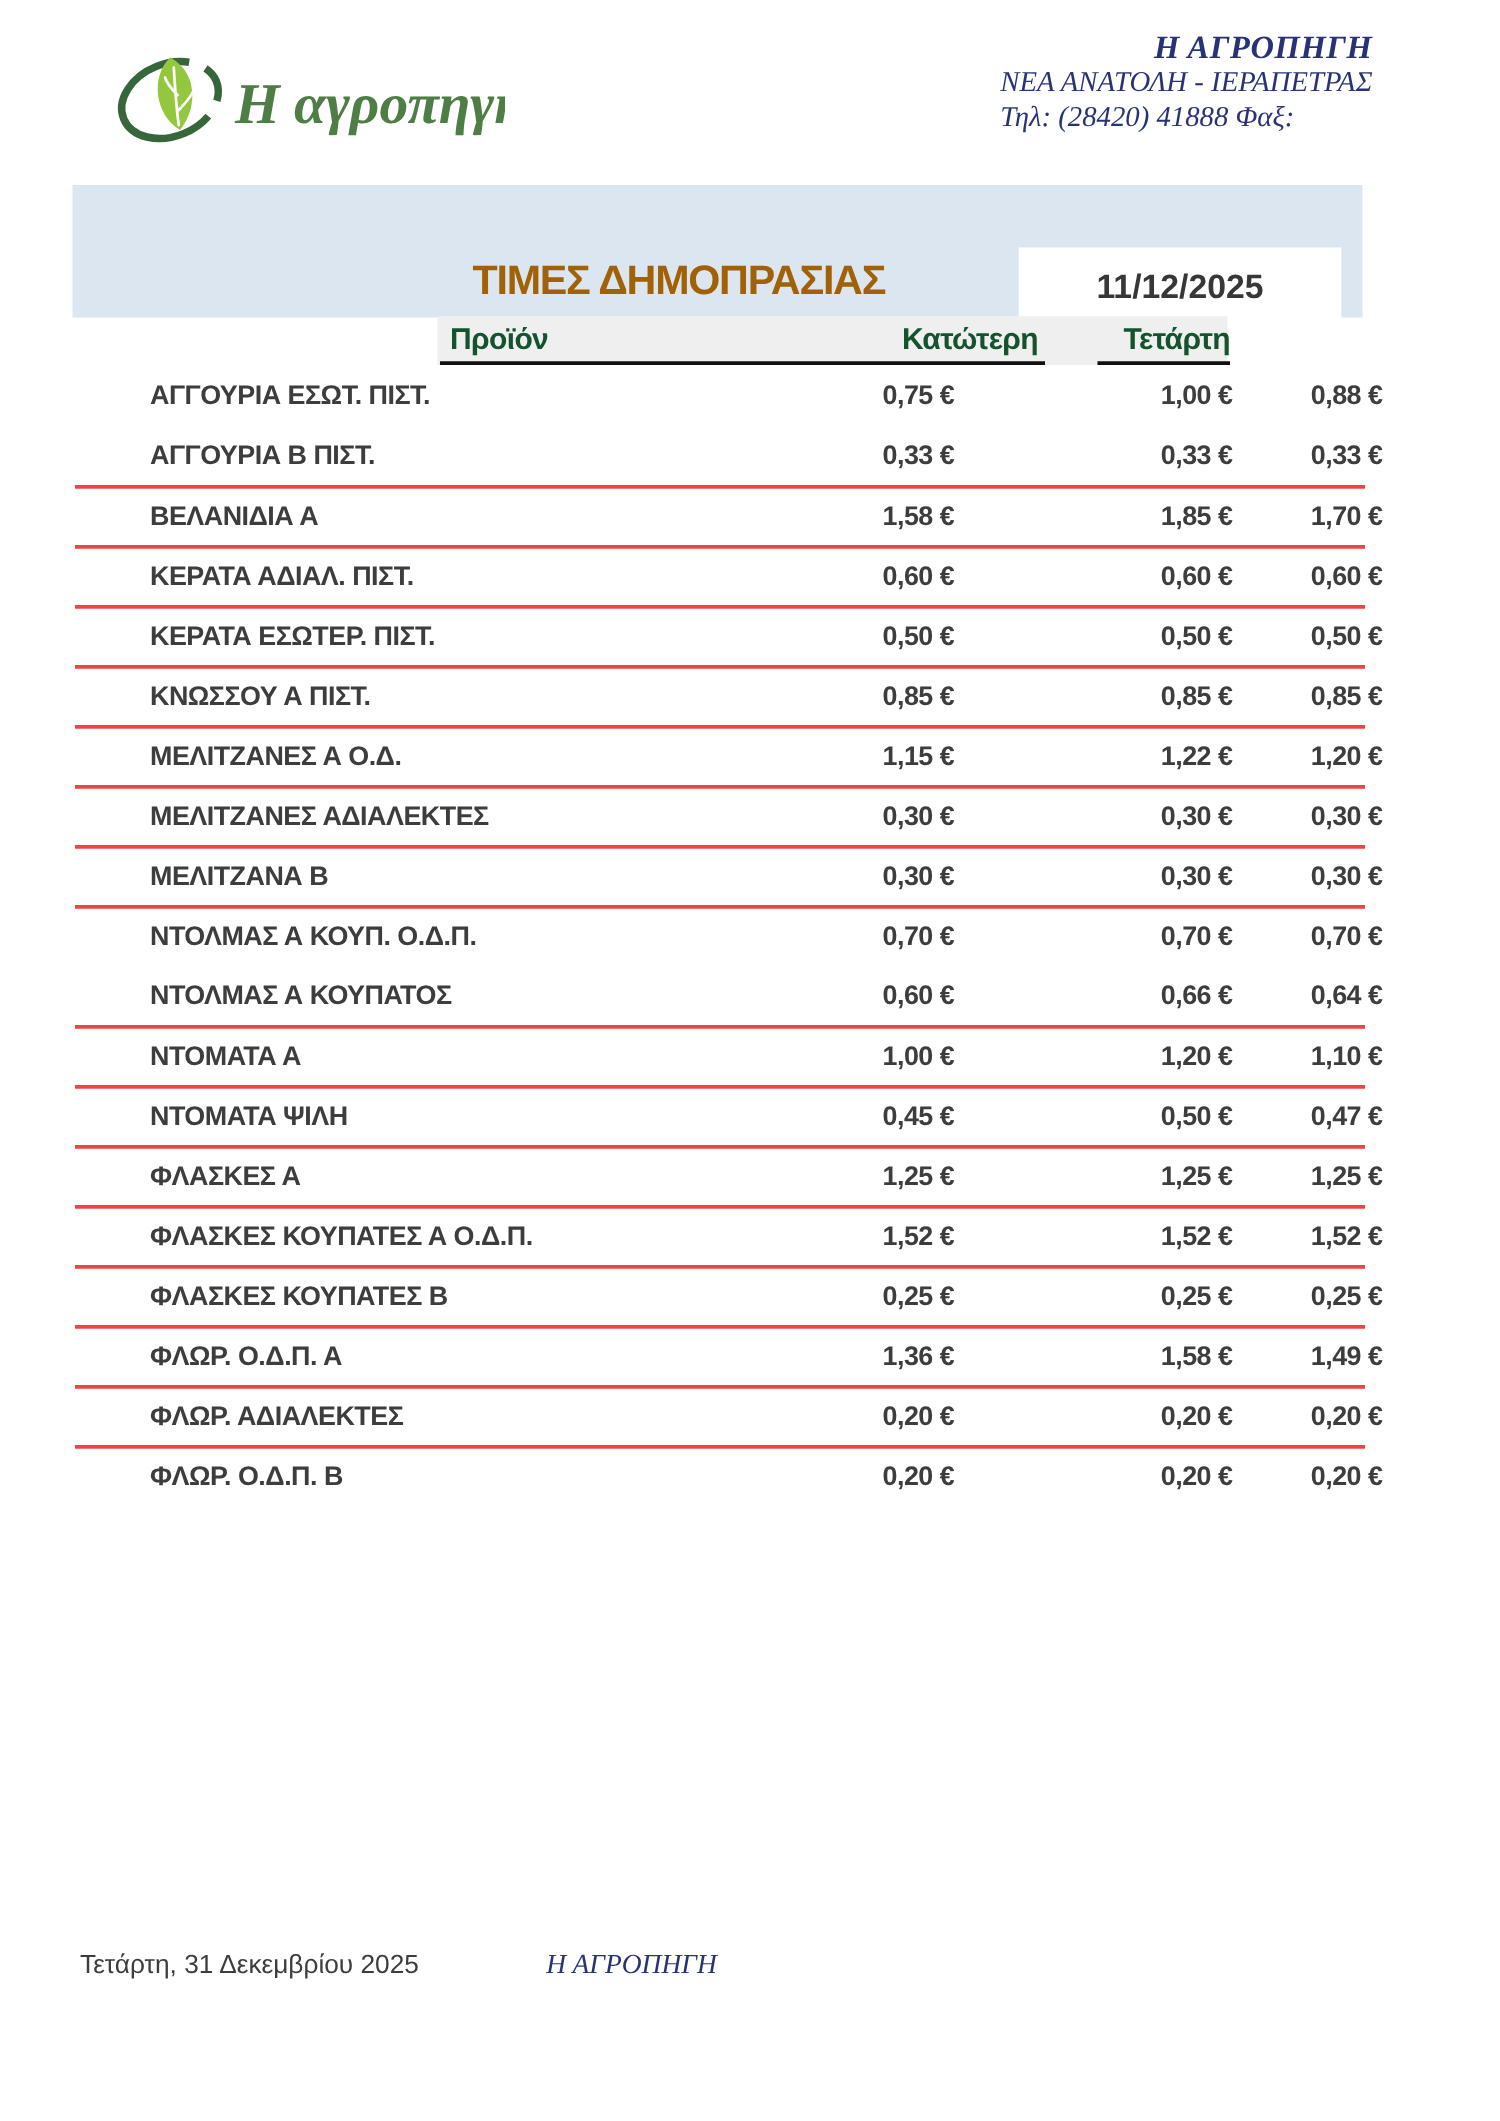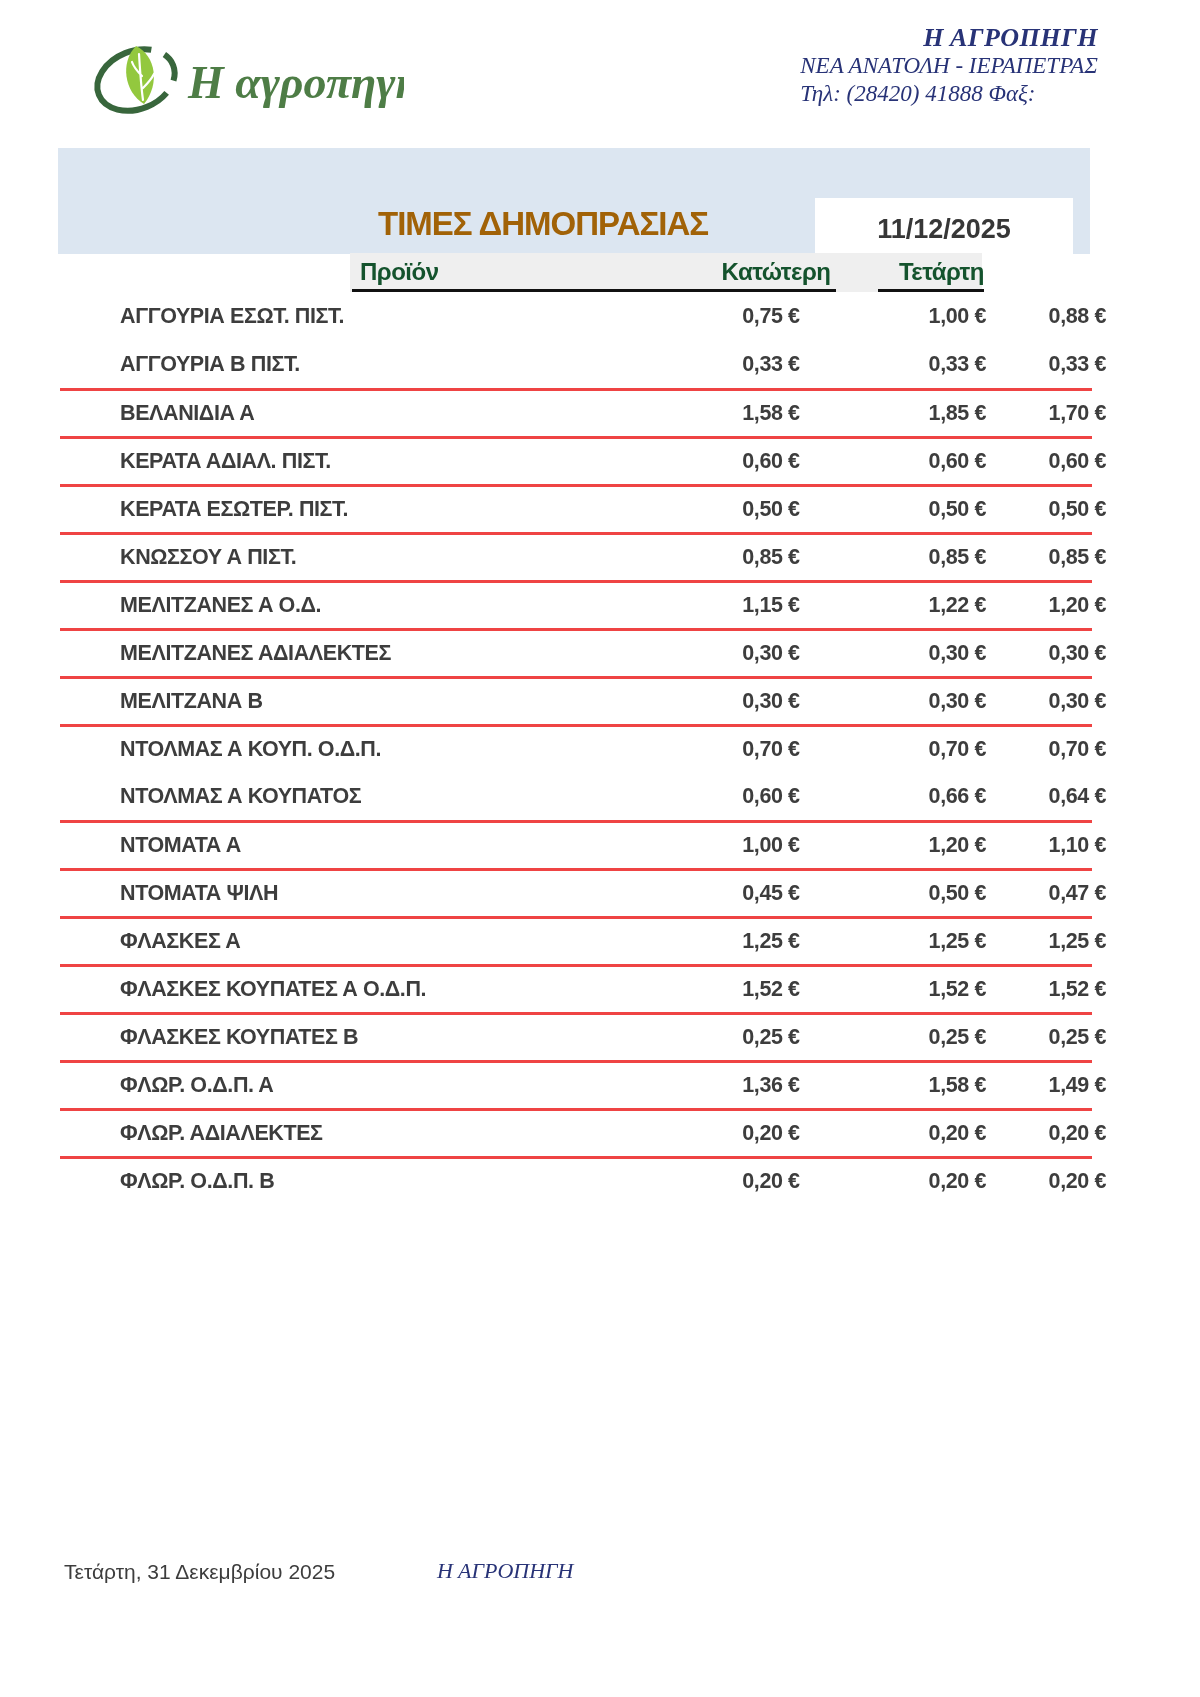--- a/index.html
+++ b/index.html
@@ -83,21 +83,21 @@
     text-decoration: underline;
   }
   .row {
     position: relative;
     height: 48px;
     display: flex; align-items: center;
   }
   .row.divider { border-top: 3px solid #ef4444; }
   .row .cell { position: absolute; font-weight: 700; color: #3d3d3d; font-size: 21.5px; letter-spacing: -0.4px; }
   .row .name  { left: 60px; }
-  .row .p1 { left: 646px; width: 130px; text-align: center; }
+  .row .p1 { left: 646px; width: 130px; text-align: left; }
   .row .p2 { left: 796px; width: 130px; text-align: right; }
   .row .p3 { left: 916px; width: 130px; text-align: right; }
 
   
   .footer-date {
     position: absolute;
     left: 64px; top: 1560px;
     font-size: 21px; color: #3d3d3d;
   }
   .footer-company {

